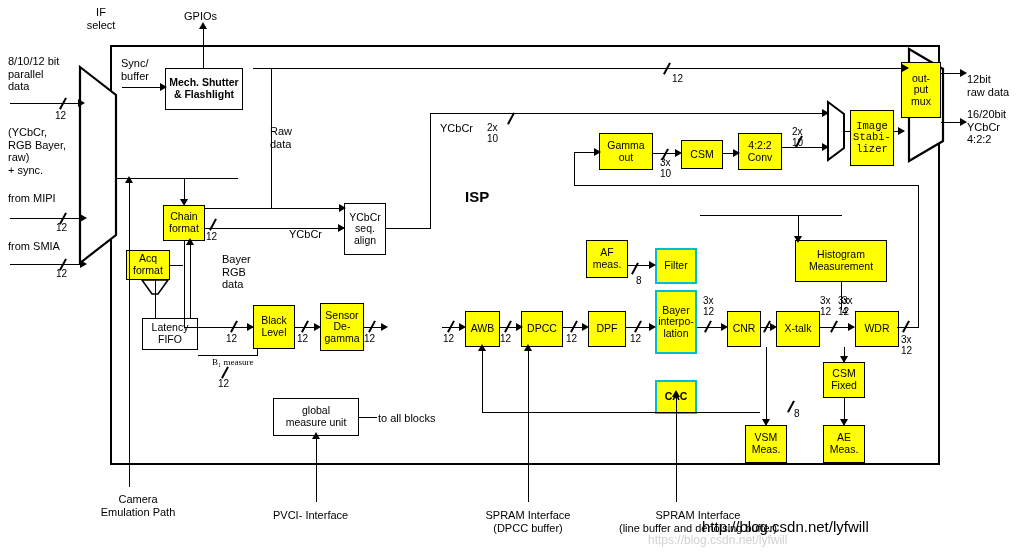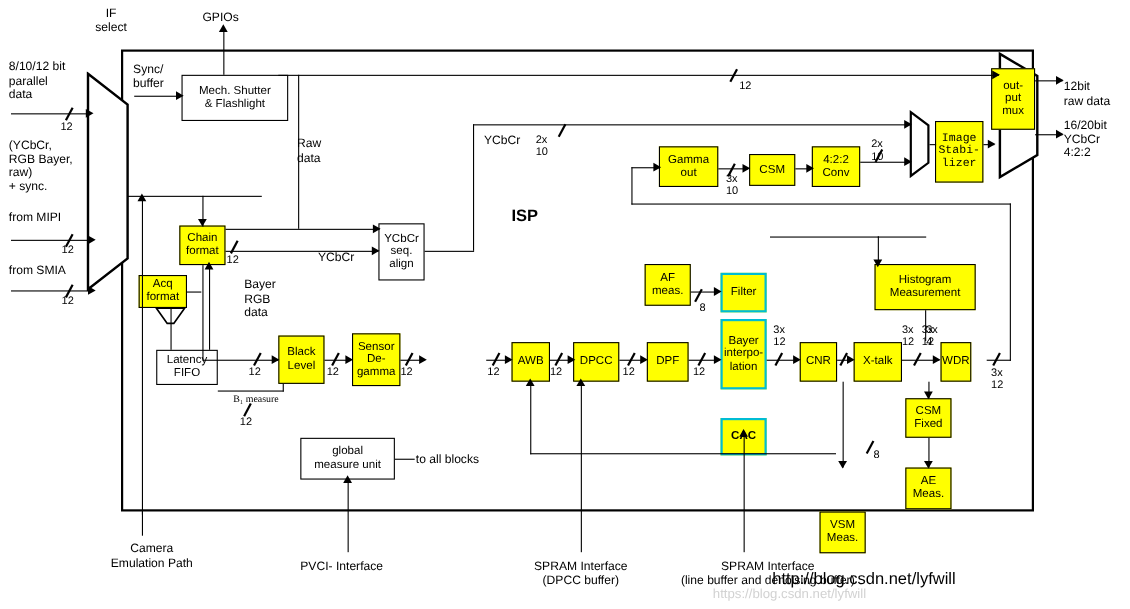--- a/index.html
+++ b/index.html
@@ -42,21 +42,21 @@
   </svg>
 
   <svg class="trap" style="left:826px;top:100px;" width="20" height="62">
     <polygon points="2,2 18,14 18,48 2,60" fill="#ffffff" stroke="#000" stroke-width="2"></polygon>
   </svg>
 
   <svg class="trap" style="left:140px;top:278px;" width="30" height="18">
     <polygon points="2,2 28,2 18,16 12,16" fill="#ffffff" stroke="#000" stroke-width="1.6"></polygon>
   </svg>
 
-  <div class="box white" style="left:165px;top:68px;width:97px;height:42px;">Mech. Shutter
+  <div class="box white" style="left:165px;top:68px;width:78px;height:42px;font-weight:bold;">Mech. Shutter
 &amp; Flashlight</div>
   <div class="box" style="left:163px;top:205px;width:42px;height:36px;">Chain
 format</div>
   <div class="box" style="left:126px;top:250px;width:44px;height:30px;">Acq
 format</div>
   <div class="box white" style="left:142px;top:318px;width:56px;height:32px;">Latency
 FIFO</div>
   <div class="box white" style="left:344px;top:203px;width:42px;height:52px;">YCbCr
 seq.
 align</div>
@@ -86,24 +86,24 @@
   <div class="box" style="left:253px;top:305px;width:42px;height:44px;">Black
 Level</div>
   <div class="box" style="left:320px;top:303px;width:44px;height:48px;">Sensor
 De-
 gamma</div>
   <div class="box" style="left:465px;top:311px;width:35px;height:36px;">AWB</div>
   <div class="box" style="left:521px;top:311px;width:42px;height:36px;">DPCC</div>
   <div class="box" style="left:588px;top:311px;width:38px;height:36px;">DPF</div>
   <div class="box" style="left:727px;top:311px;width:34px;height:36px;">CNR</div>
   <div class="box" style="left:776px;top:311px;width:44px;height:36px;">X-talk</div>
-  <div class="box" style="left:855px;top:311px;width:28px;height:36px;">WDR</div>
+  <div class="box" style="left:855px;top:311px;width:44px;height:36px;">WDR</div>
   <div class="box" style="left:823px;top:362px;width:42px;height:36px;">CSM
 Fixed</div>
-  <div class="box" style="left:745px;top:425px;width:42px;height:38px;margin-top:40px;">VSM
+  <div class="box" style="left:745px;top:425px;width:42px;height:38px;">VSM
 Meas.</div>
   <div class="box" style="left:823px;top:425px;width:42px;height:38px;">AE
 Meas.</div>
   <div class="box white" style="left:273px;top:398px;width:86px;height:38px;">global
 measure unit</div>
 
   <div class="lbl b" style="left:465px;top:188px;font-size:15px;">ISP</div>
 
   <div class="lbl c" style="left:78px;top:6px;width:46px;">IF
 select</div>

